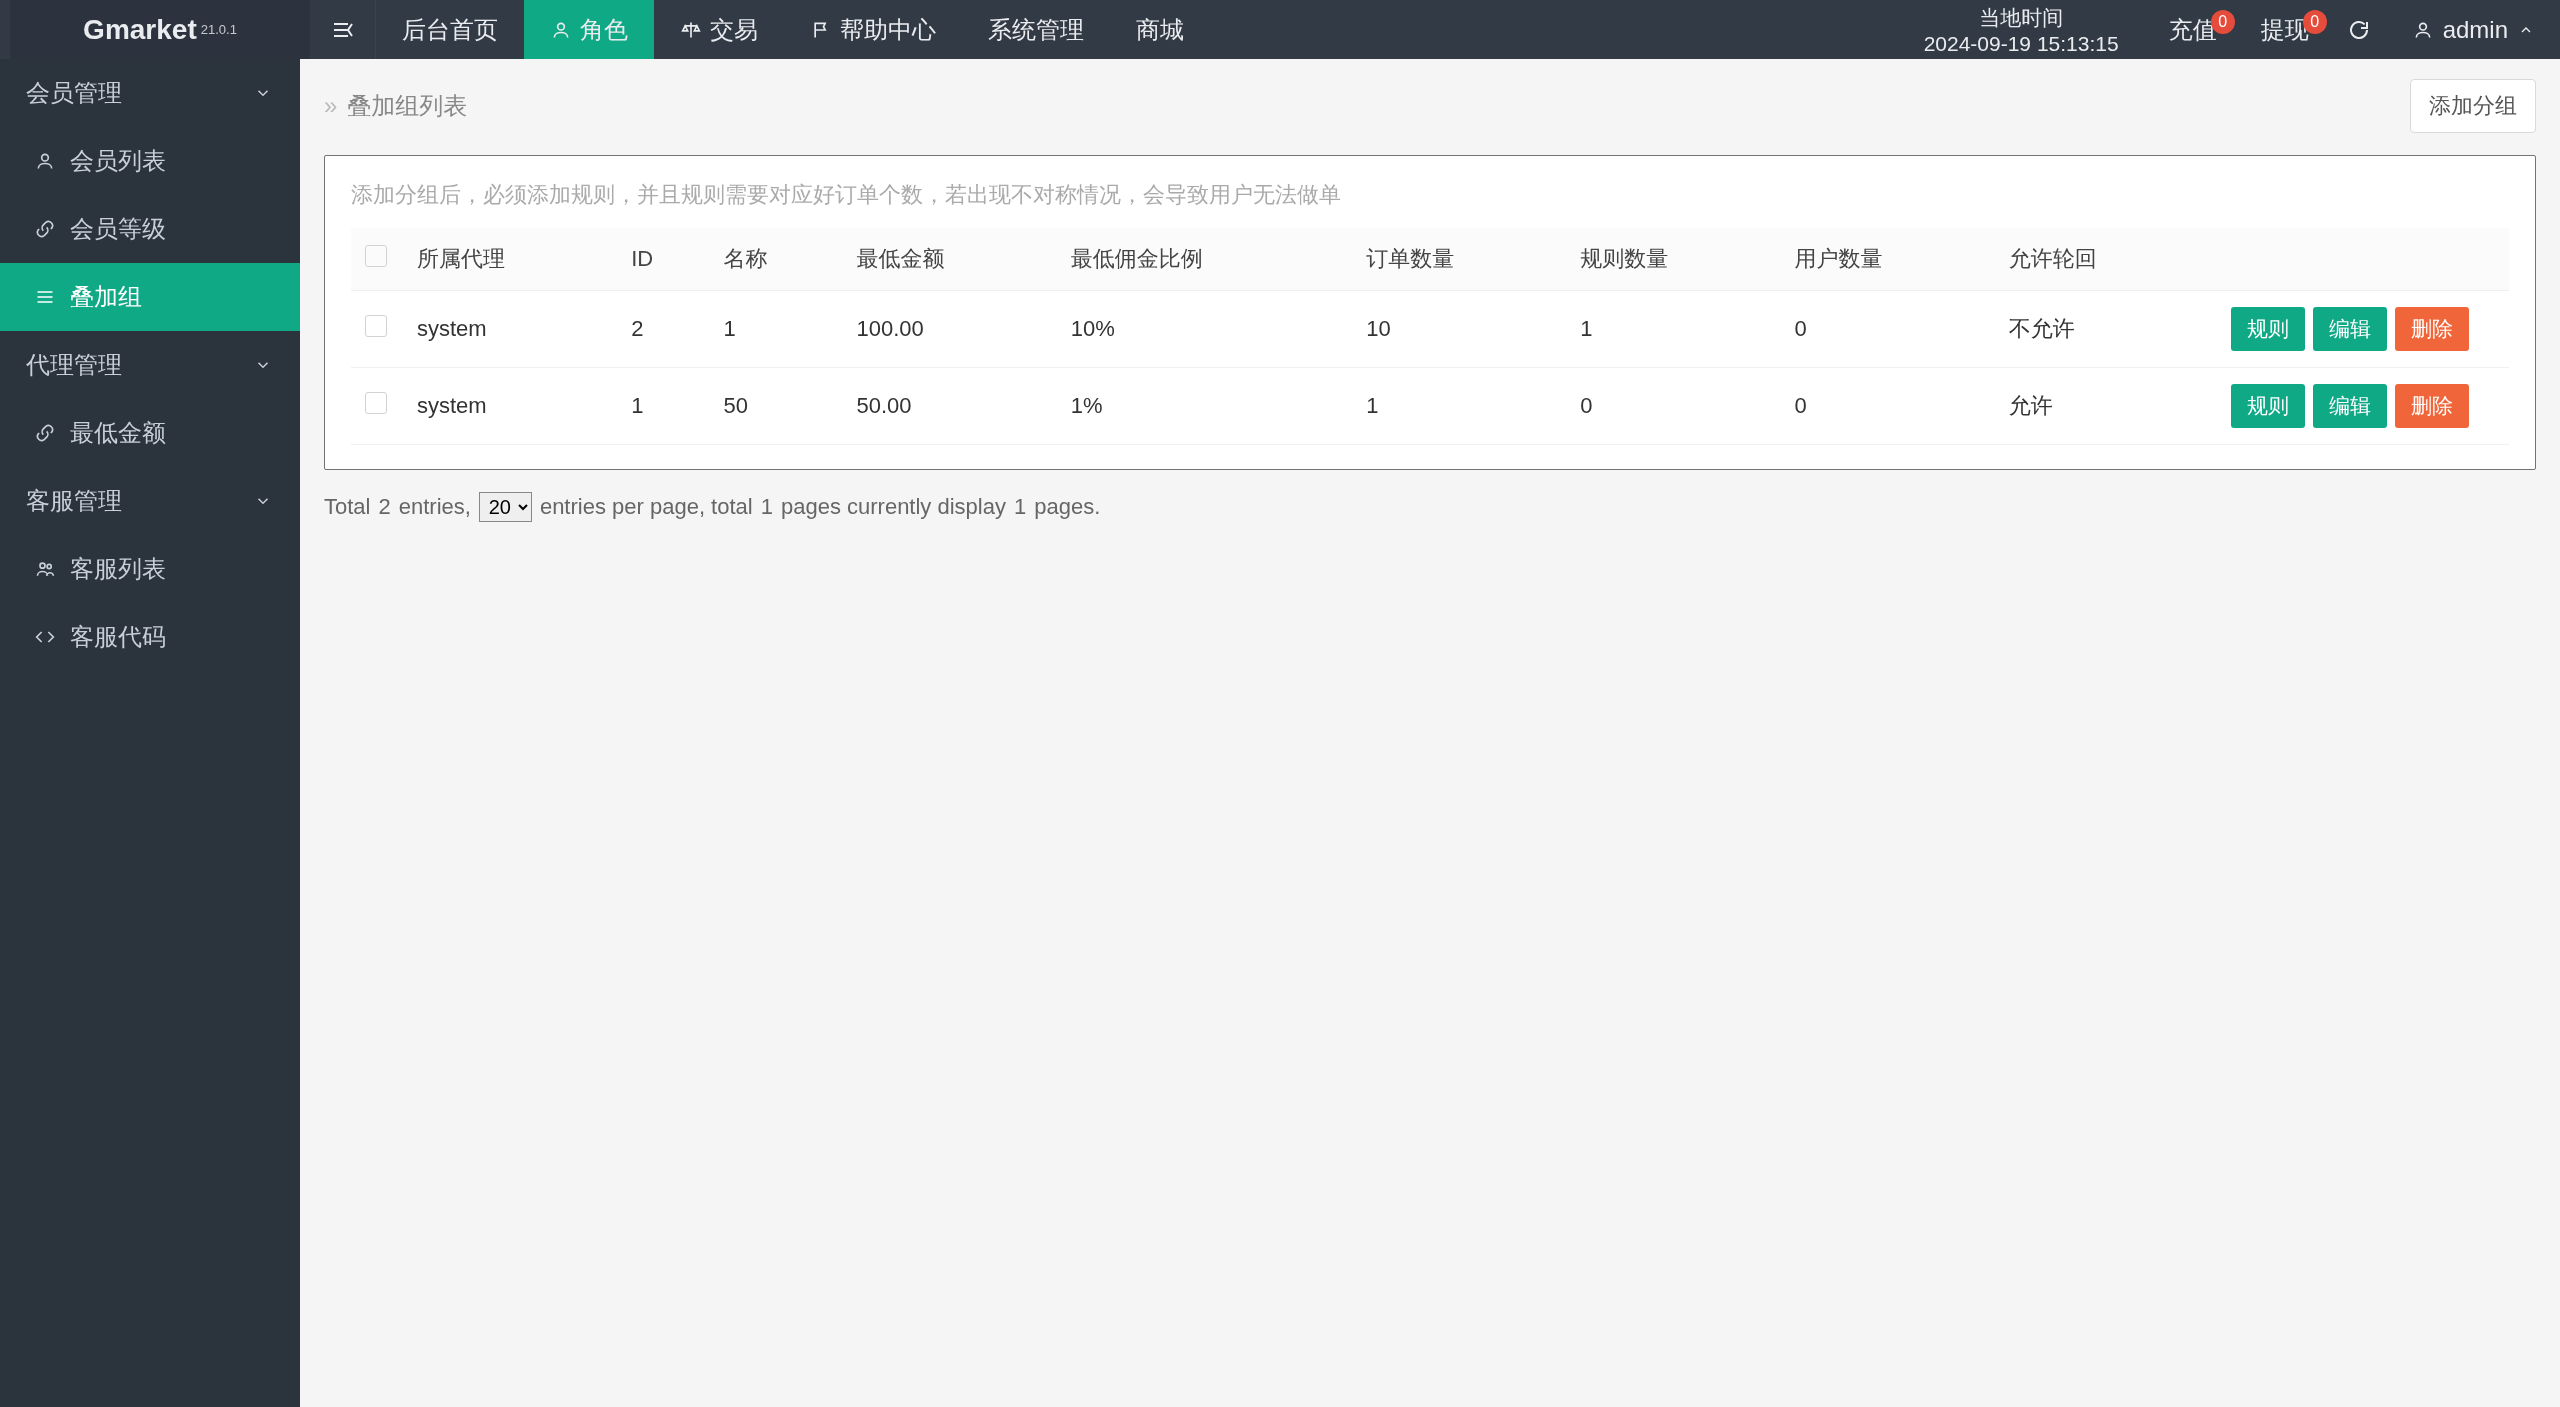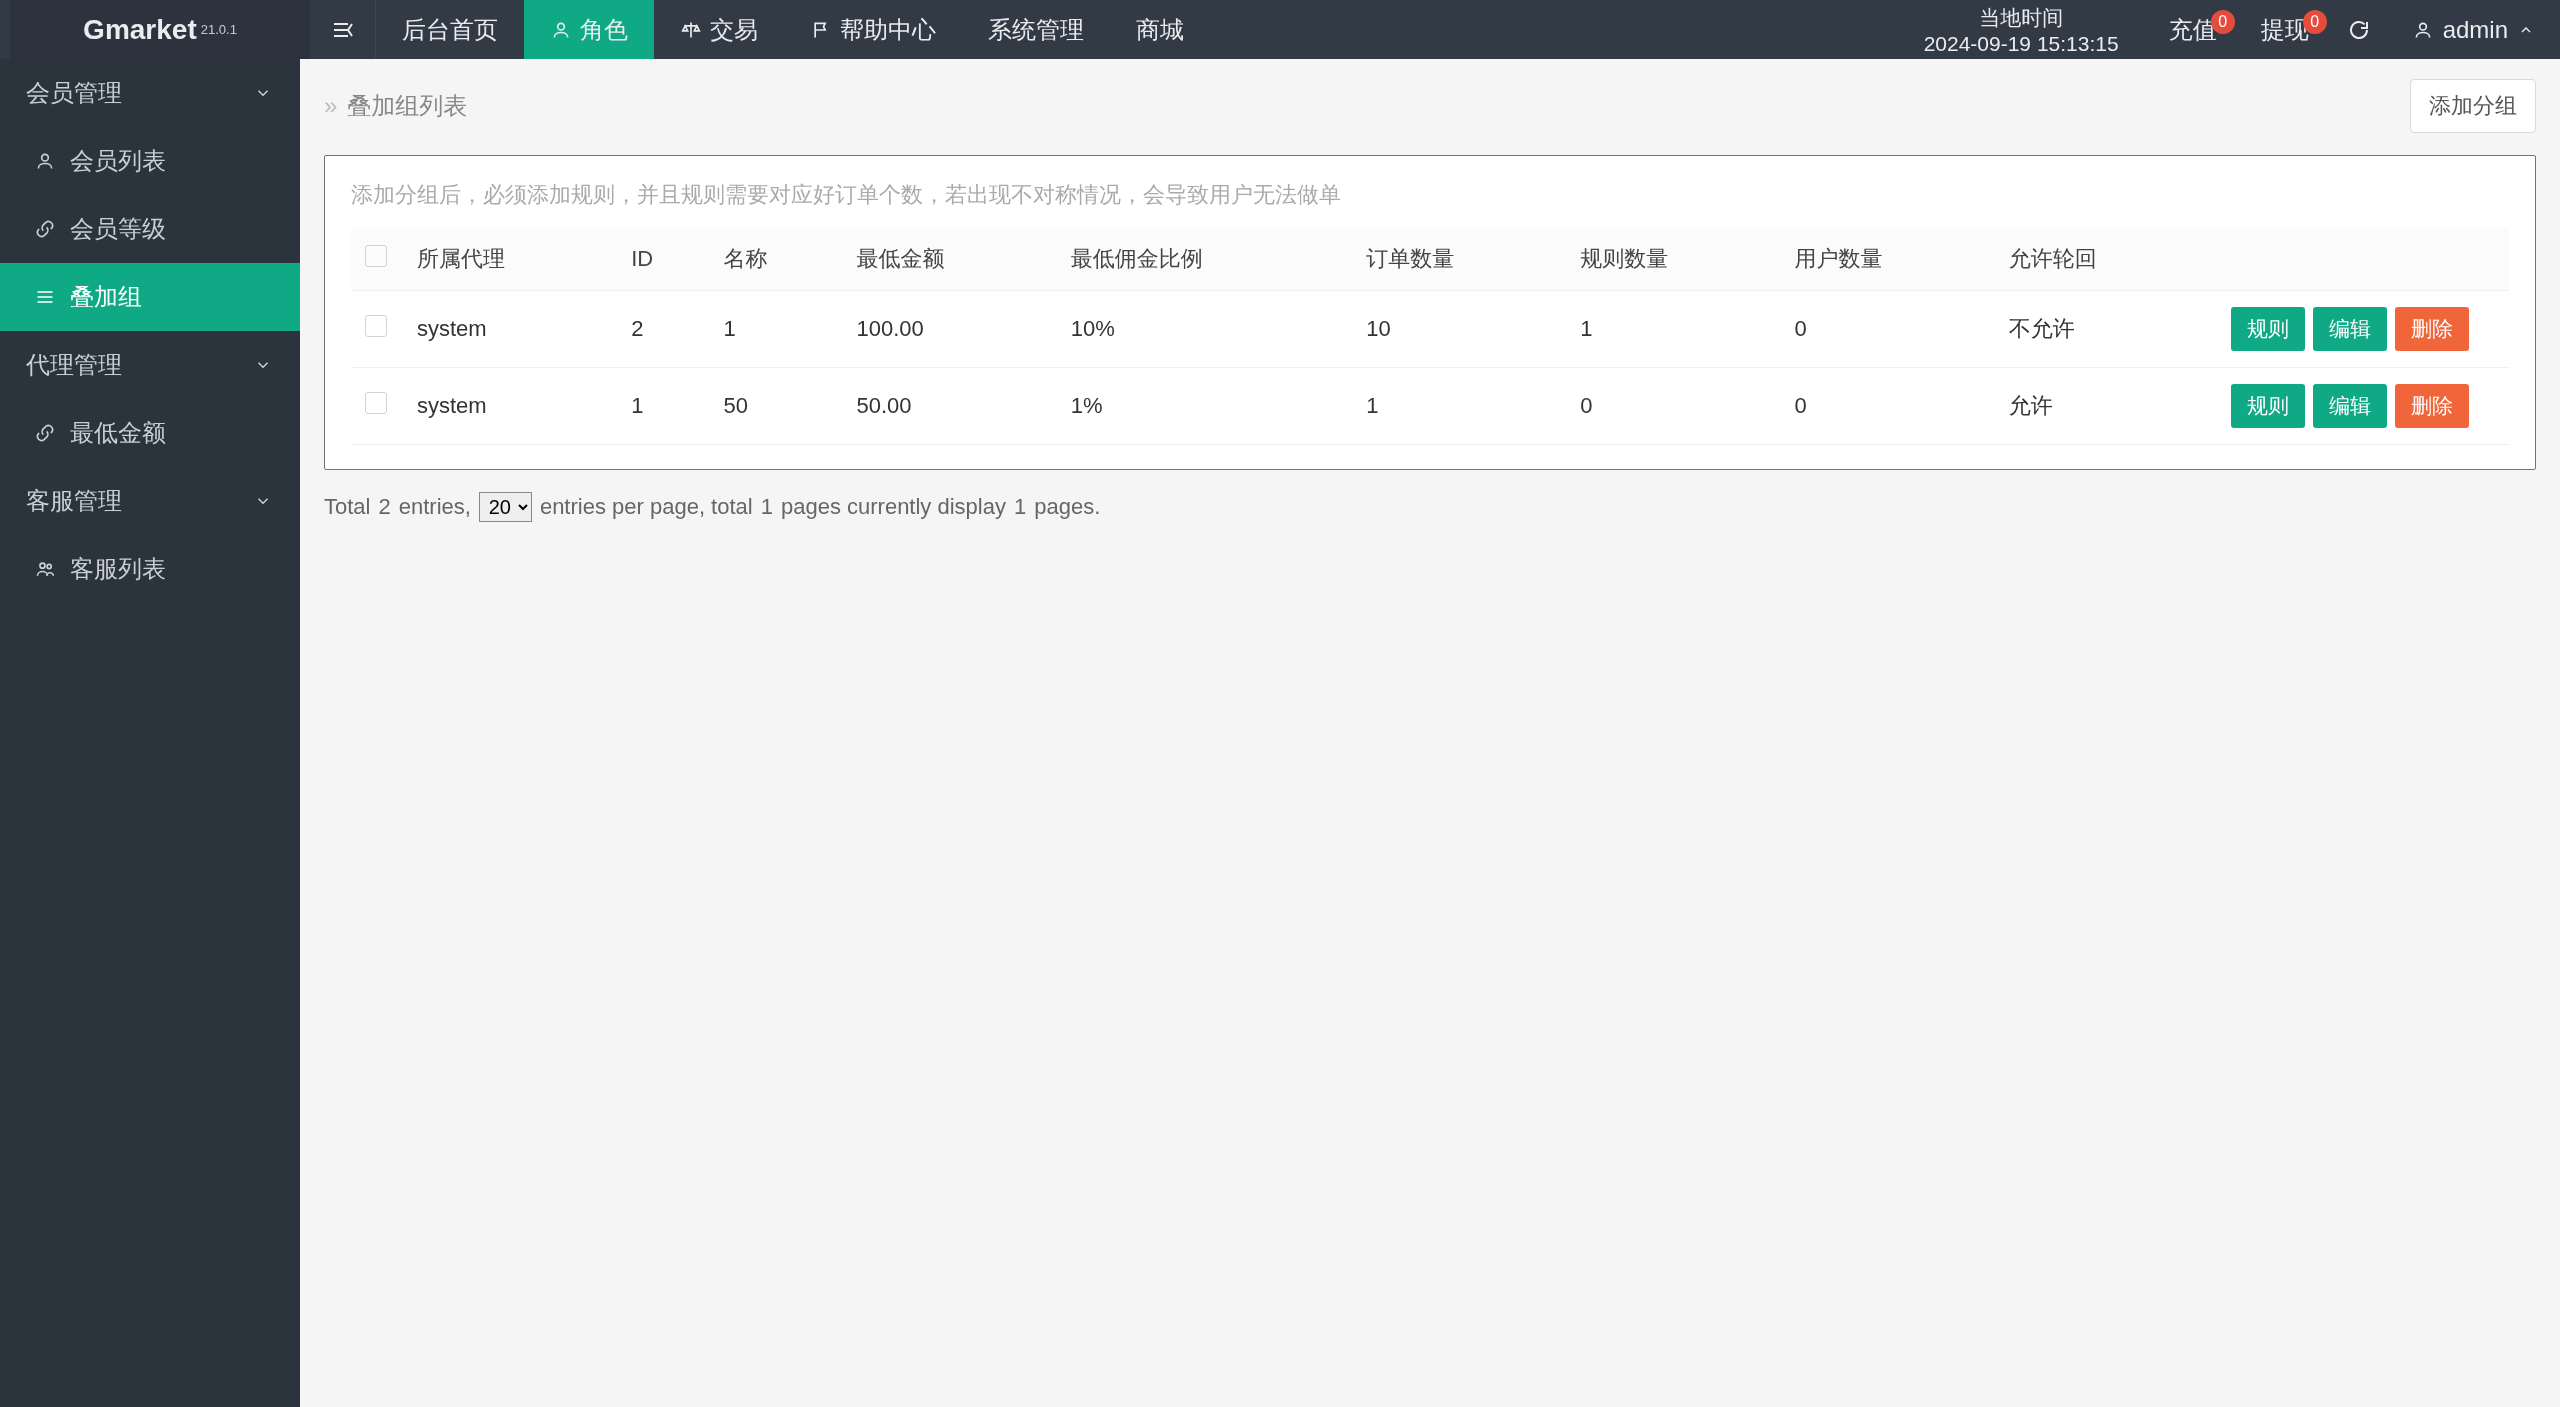--- a/index.html
+++ b/index.html
@@ -278,20 +278,28 @@
       </div>
       <div class="side-item">
         <span class="ico">
             <svg width="20" height="20" viewBox="0 0 24 24">
               <circle cx="9" cy="8" r="3"></circle>
               <circle cx="17" cy="9" r="2.5"></circle>
               <path d="M3 20c0-3 3-5 6-5s6 2 6 5M14 20c0-2 2-3.5 4-3.5s4 1.5 4 3.5"></path>
             </svg>
           </span>
         <span>客服列表</span>
+      </div>
+      <div class="side-item">
+        <span class="ico">
+            <svg width="20" height="20" viewBox="0 0 24 24">
+              <path d="M8 6l-6 6 6 6M16 6l6 6-6 6"></path>
+            </svg>
+          </span>
+        <span>客服代码</span>
       </div>
     </div>
 
     <div class="content">
       <div class="page-header">
         <div class="breadcrumb">
           <span class="sep">»</span>
           <span>叠加组列表</span>
         </div>
         <button class="btn-line">添加分组</button>

